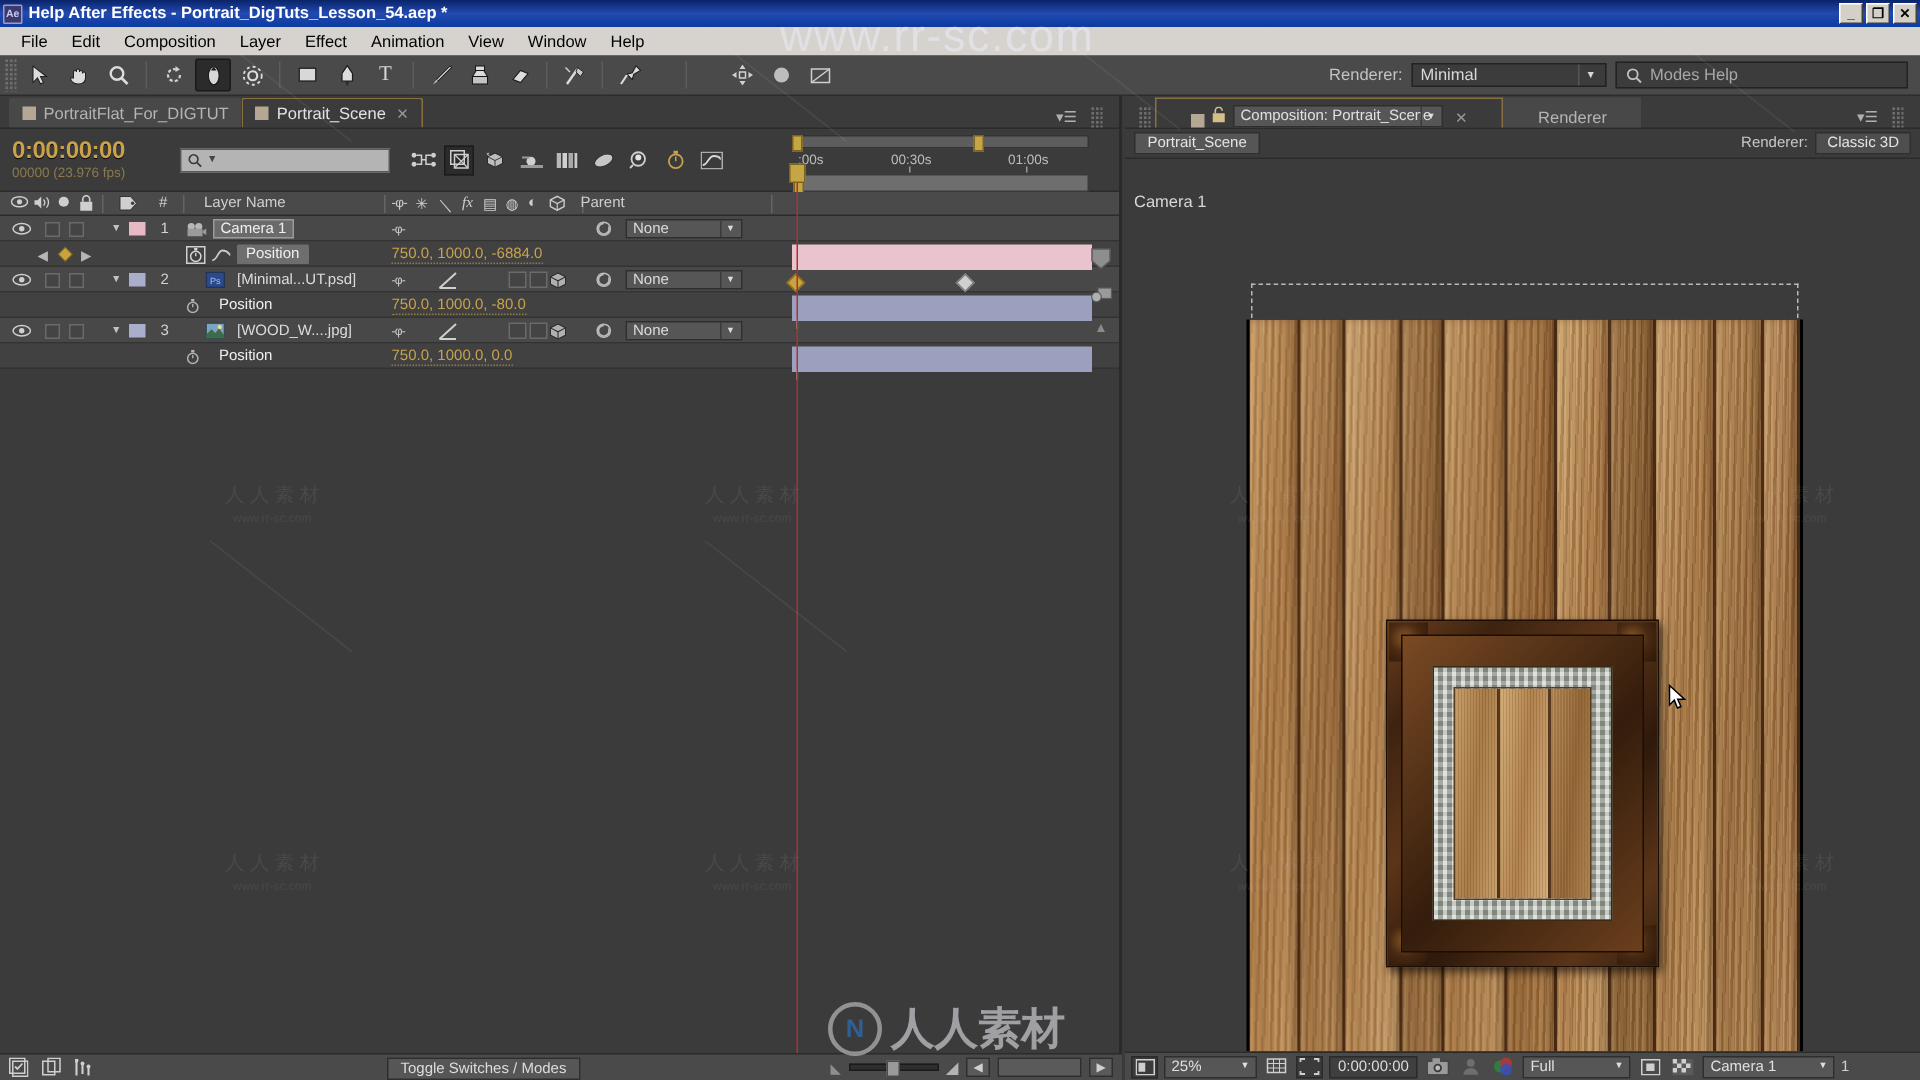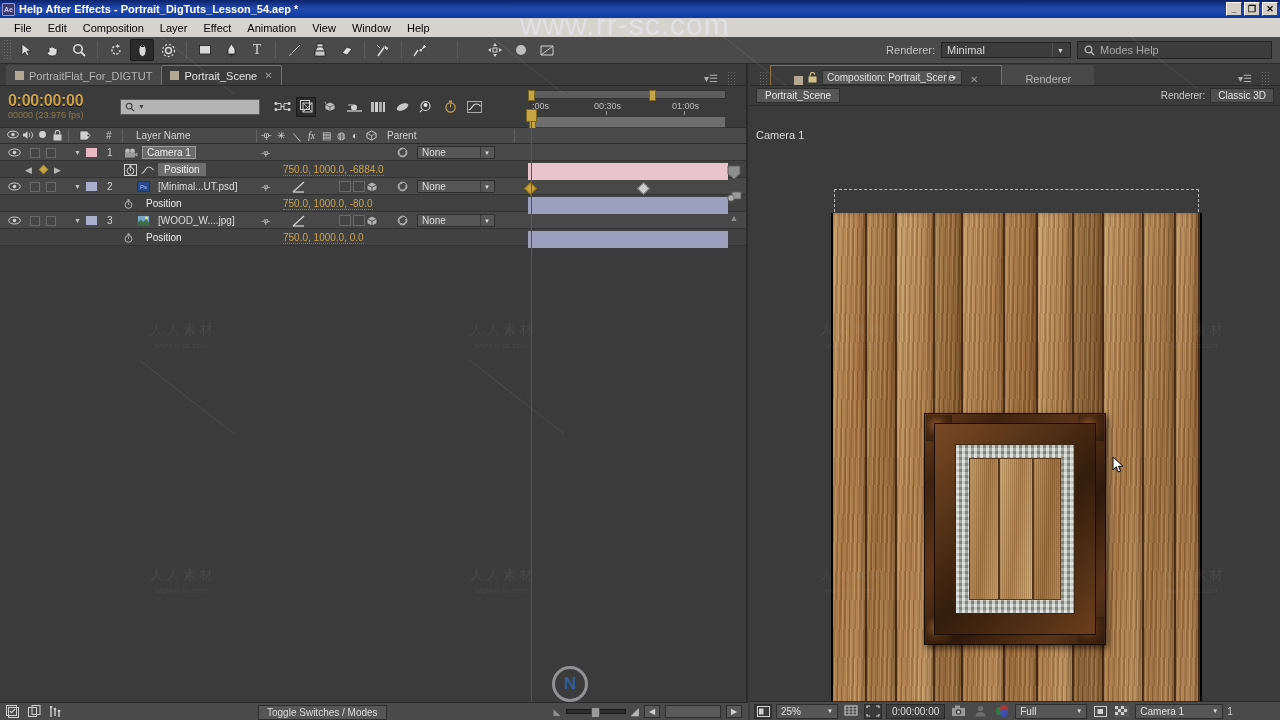--- a/index.html
+++ b/index.html
@@ -166,21 +166,21 @@
   .lname {
     background: #6b6b6b; border: 1px solid #9a9a9a; color: #f0f0f0;
     padding: 0 4px; height: 13px; display: flex; align-items: center;
     font-size: 10px;
   }
   .lname.plain { background: transparent; border: 1px solid transparent; color: #dcdcdc; }
   .propname { background: #6e6e6e; color: #efefef; padding: 0 6px; height: 13px;
     display: flex; align-items: center; border-radius: 1px; }
   .propname.off { background: transparent; }
   .val { color: #c8a24e; font-size: 10px; }
-  .val .dotted { border-bottom: 1px dotted #8c7a46; margin-left: 22px; }
+  .val .dotted { border-bottom: 1px dotted #8c7a46; }
   .parent-sel {
     width: 78px; height: 13px; background: #565656; border: 1px solid #2e2e2e;
     color: #dcdcdc; font-size: 10px; display: flex; align-items: center;
     padding-left: 4px; position: relative;
   }
   .parent-sel .arr { position: absolute; right: 1px; top: 0; bottom: 0; width: 13px;
     display: flex; align-items: center; justify-content: center;
     border-left: 1px solid #3a3a3a; font-size: 6px; }
   .tgl-box { width: 10px; height: 10px; border: 1px solid #6a6a6a; background: #444; }
 
@@ -1107,20 +1107,21 @@
         <span class="arr">▼</span>
       </div>
       <div style="color:#d0d0d0;font-size:10px">1</div>
     </div>
   </div>
 
   <div class="wm-top">www.rr-sc.com</div>
 
   <div class="wm-cn">
     <div class="ring">N</div>
+    <div class="txt">人人素材</div>
   </div>
 
   <div class="wm-faint" style="left:150px;top:320px;">
     <span>人 人 素 材</span>
     <small>www.rr-sc.com</small>
   </div>
   <div class="wm-faint" style="left:470px;top:320px;">
     <span>人 人 素 材</span>
     <small>www.rr-sc.com</small>
   </div>

